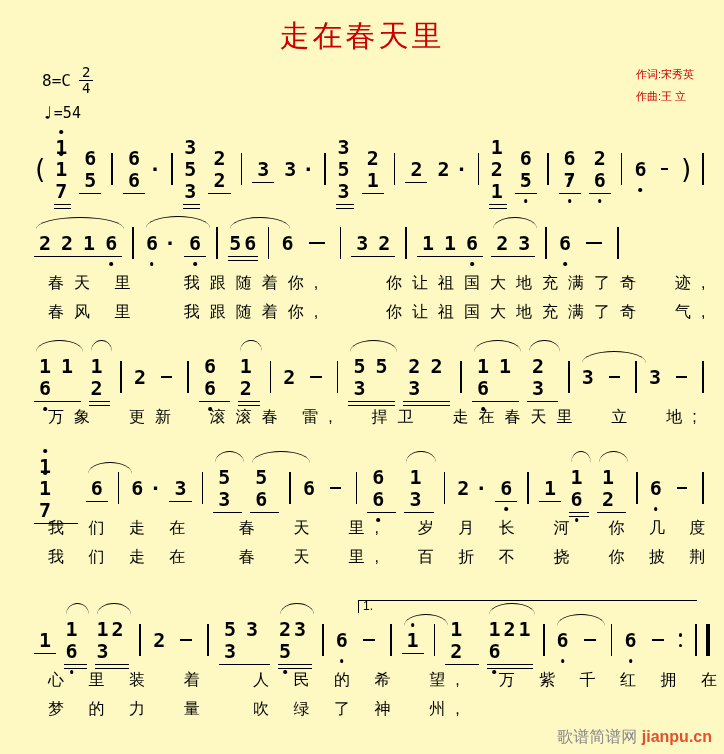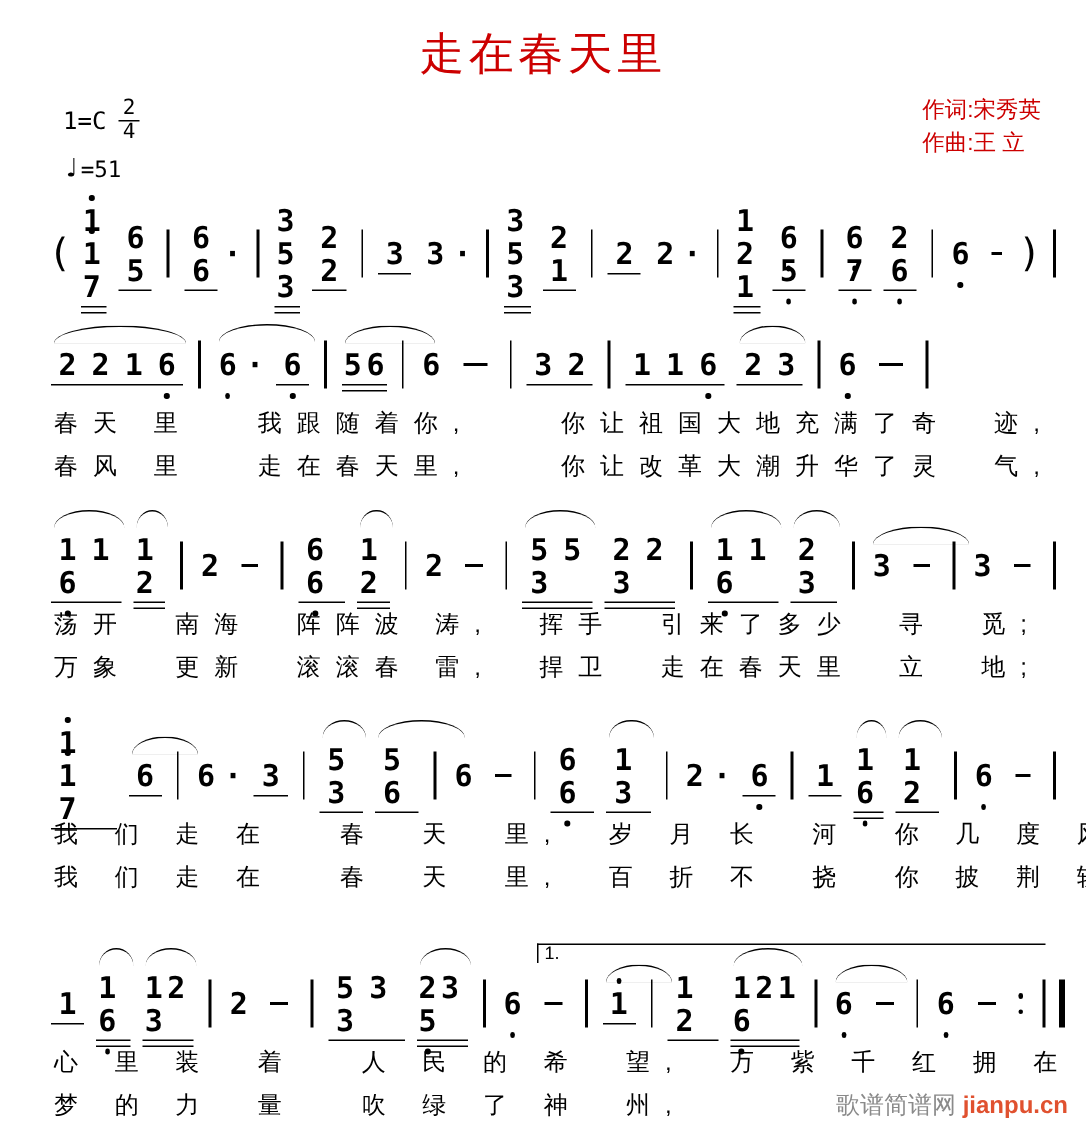--- a/index.html
+++ b/index.html
@@ -1,33 +1,33 @@
 <!DOCTYPE html>
 <html><head>
 <meta charset="utf-8">
 <style>
   html,body{margin:0;padding:0;background:#e8e8e8;}
   .sheet{
-    position:relative; width:724px; height:754px; background:#ffffff;
+    position:relative; width:724px; height:754px; background:#fef9c3;
     margin:0 auto; overflow:hidden;
     font-family:"Liberation Sans", sans-serif; color:#000;
   }
   
   .title{
     text-align:center; margin-top:16px; font-family:"DejaVu Serif", serif;
     font-size:30px; letter-spacing:3px; color:var(--title-color,#c00);
   }
   .meta-row{position:relative; height:72px; margin-top:6px;}
   .keyblock{position:absolute; left:42px; top:2px; font-family:"DejaVu Sans Mono", monospace; font-size:16px;}
   .keyline{display:flex; align-items:center; gap:8px;}
   .meter{display:inline-flex; flex-direction:column; align-items:center; font-size:14px; line-height:15px;}
   .meter .num{border-bottom:1.3px solid #000; padding:0 3px;}
   .tempo{margin-top:6px; font-size:15px; display:flex; align-items:center;}
   .tempo .noteglyph{font-size:18px; margin-right:1px;}
-  .credits{position:absolute; right:30px; top:0; text-align:left; font-size:15px; line-height:22px; color:var(--credits-color,#c00);}
+  .credits{position:absolute; right:30px; top:0; text-align:left; font-size:11px; line-height:22px; color:var(--credits-color,#c00);}
   
   .system{position:relative; margin-left:30px; margin-right:14px;}
   .note-row{display:flex; align-items:center; height:44px; font-family:"DejaVu Sans Mono", monospace; font-weight:bold; font-size:20px;}
   .tok{position:relative; display:inline-flex; align-items:center; margin:0 4px;}
   .grp{position:relative; display:inline-block; line-height:22px;}
   .grp.u1::before{content:""; position:absolute; left:0; right:0; bottom:-3px; border-top:1.6px solid #000;}
   .grp.u2::before{content:""; position:absolute; left:0; right:0; bottom:-3px; border-top:1.6px solid #000;}
   .grp.u2::after{content:""; position:absolute; left:0; right:0; bottom:-7px; border-top:1.6px solid #000;}
   .ch{position:relative; display:inline-block; padding:0 2px;}
   .grp.u1 .ch{padding:0 5px;}
@@ -38,21 +38,21 @@
   .aug{margin-left:4px; font-size:20px;}
   .arc{position:absolute; top:-15px; left:2px; height:11px;
        border-top:1.6px solid #000; border-radius:50% 50% 0 0/100% 100% 0 0; pointer-events:none;}
   .dash{width:16px; height:2.4px; background:#000; margin:0 9px;}
   .bar{width:1.7px; height:32px; background:#000; margin:0 6px; flex:none;}
   .bar-thick{width:4px; height:32px; background:#000; flex:none;}
   .endbar{display:inline-flex; align-items:center; gap:3px; margin-left:6px;}
   .rptdots{display:inline-flex; flex-direction:column; gap:7px; margin-right:4px;}
   .rptdots i{width:3.6px; height:3.6px; border-radius:50%; background:#000;}
   .paren{font-size:26px; font-weight:normal; margin:0 2px;}
-  .lyric{font-size:16px; letter-spacing:10px; white-space:pre; margin:7px 0 0 6px; line-height:22px;}
+  .lyric{font-size:16px; letter-spacing:10px; white-space:pre; margin:7px 0 0 18px; line-height:22px;}
   .volta{position:absolute; top:-4px; height:12px; border-top:1.5px solid #000; border-left:1.5px solid #000; font-size:12px; font-weight:normal;}
   .volta span{position:relative; top:-2px; left:4px; font-family:"Liberation Sans",sans-serif;}
   .sys-pad{padding-top:14px;}
   .m-s1{margin-top:12px;}
   .m-s2{margin-top:30px;}
   .m-s3{margin-top:32px;}
   .m-s4{margin-top:38px;}
   .m-s5{margin-top:36px;}
   .watermark{position:absolute; right:12px; bottom:6px; font-size:16px;}
   .wm-site{color:var(--wm-site,#8a8a8a);text-align:center;}
@@ -61,29 +61,29 @@
 </head>
 <body>
 
 <div class="sheet" style="--title-color: #cc0000; --credits-color: #cc0000; --wm-site: #8a8a8a; --wm-domain: #e0512f;">
 
   <div class="title">走在春天里</div>
 
   <div class="meta-row">
     <div class="keyblock">
       <div class="keyline">
-        <span>1=C</span>
+        <span>8=C</span>
         <span class="meter">
           <span class="num">2</span>
           <span>4</span>
         </span>
       </div>
       <div class="tempo">
         <span class="noteglyph">♩</span>
-        <span>=51</span>
+        <span>=54</span>
       </div>
     </div>
     <div class="credits">
       <div>作词:宋秀英</div>
       <div>作曲:王  立</div>
     </div>
   </div>
 
   <div id="systems">
       <div class="system m-s1">
@@ -191,21 +191,21 @@
             <span class="grp u1"><span class="ch">2</span><span class="ch">3</span></span>
           </span>
           <span class="bar"></span>
           <span class="tok">
             <span class="grp"><span class="ch db">6</span></span>
           </span>
           <span class="dash"></span>
           <span class="bar"></span>
         </div>
         <div class="lyric">春天 里   我跟随着你,    你让祖国大地充满了奇  迹,</div>
-        <div class="lyric">春风 里   走在春天里,    你让改革大潮升华了灵  气,</div>
+        <div class="lyric">春风 里   我跟随着你,    你让祖国大地充满了奇  气,</div>
       </div>
       <div class="system m-s3">
         <div class="note-row">
           <span class="tok">
             <span class="arc" style="width: 100%;"></span>
             <span class="grp u1"><span class="ch">1</span><span class="ch">1</span><span class="ch db">6</span></span>
           </span>
           <span class="tok">
             <span class="arc" style="width: 100%;"></span>
             <span class="grp u2"><span class="ch">1</span><span class="ch">2</span></span>
@@ -251,21 +251,20 @@
             <span class="grp"><span class="ch">3</span></span>
           </span>
           <span class="dash"></span>
           <span class="bar"></span>
           <span class="tok">
             <span class="grp"><span class="ch">3</span></span>
           </span>
           <span class="dash"></span>
           <span class="bar"></span>
         </div>
-        <div class="lyric">荡开  南海  阵阵波 涛,  挥手  引来了多少  寻  觅;</div>
         <div class="lyric">万象  更新  滚滚春 雷,  捍卫  走在春天里  立  地;</div>
       </div>
       <div class="system m-s4">
         <div class="note-row">
           <span class="tok">
             <span class="grp u1"><span class="ch da">1</span><span class="ch da">1</span><span class="ch">7</span></span>
           </span>
           <span class="tok">
             <span class="arc" style="width: 200%;"></span>
             <span class="grp u1"><span class="ch">6</span></span>

